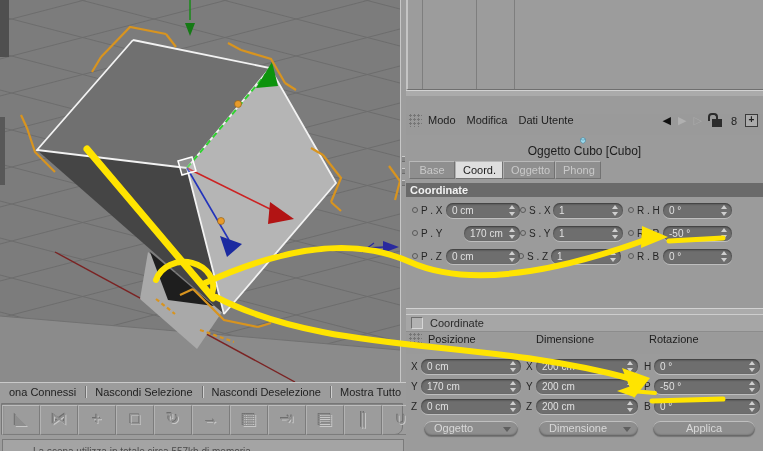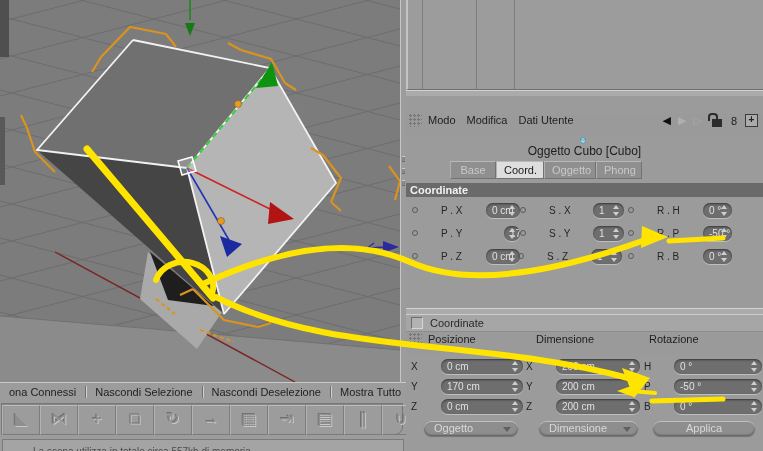--- a/index.html
+++ b/index.html
@@ -24,21 +24,21 @@
             border-bottom:1px solid #d6d6d6;border-right:1px solid #d6d6d6;}
   .grip{width:13px;height:13px;margin:0 6px 0 3px;
         background-image:radial-gradient(circle at 1.5px 1.5px,#767676 1px,rgba(0,0,0,0) 1.3px);
         background-size:4px 4px;}
   .menubar{display:flex;align-items:flex-start;background:#9a9a9a;font-size:11px;color:#1e1e1e;}
   .menubar .mi{padding:0 11px 0 0;cursor:default;}
   .sectionhdr{background:#6a6a6a;color:#f2f2f2;font-size:11px;font-weight:bold;
               padding-left:4px;height:14px;line-height:14px;}
 
   
-  .lblrow{position:absolute;display:flex;align-items:center;height:16px;gap:20px;}
+  .lblrow{position:absolute;display:flex;align-items:center;height:16px;}
   .dot{width:4px;height:4px;border:1px solid #5a5a5a;border-radius:50%;margin-right:3px;flex:none;}
   .flabel{font-size:10px;color:#262626;flex:none;}
   .field{position:relative;height:15px;background:#6e6e6e;border-radius:7px;
          box-shadow:inset 0 1px 2px rgba(0,0,0,.5), 0 1px 0 rgba(255,255,255,.35);
          color:#e0e0e0;font-size:10px;line-height:15px;padding-left:6px;box-sizing:border-box;
          white-space:nowrap;overflow:hidden;}
   .stepper{position:absolute;right:4px;top:2px;width:7px;height:11px;}
   .stepper:before,.stepper:after{content:"";position:absolute;left:0;
          border-left:3.5px solid transparent;border-right:3.5px solid transparent;}
   .stepper:before{top:0;border-bottom:4px solid #cfcfcf;}
@@ -239,21 +239,21 @@
         <span class="plusbox">+</span>
       </span>
     </div>
     <div class="abs" style="left:0;top:137px;width:357px;height:21px;display:flex;align-items:center;font-size:12px;color:#1c1c1c;flex-direction:column;">
       <svg width="16" height="15" style="margin:0 9px 0 6px" viewBox="0 0 16 15">
         <polygon points="3,4 8,1 13,4 13,10 8,14 3,10" fill="#9fdcef" stroke="#2a7a9a" stroke-width="1"></polygon>
         <polyline points="3,4 8,7 13,4 M8,7 8,14" fill="none" stroke="#2a7a9a" stroke-width="1"></polyline>
       </svg>
       <span>Oggetto Cubo [Cubo]</span>
     </div>
-    <div class="abs" style="left:3px;top:160px;margin-left:41px;">
+    <div class="abs" style="left:3px;top:160px;">
       <span class="tab" style="width:30px">Base</span><span class="tab active" style="width:32px">Coord.</span><span class="tab" style="width:36px">Oggetto</span><span class="tab" style="width:30px">Phong</span>
     </div>
     <div class="abs sectionhdr" style="left:0;top:183px;width:357px;">Coordinate</div>
 
     <div class="lblrow" style="left:6px;top:202px;width:108px;">
       <span class="dot"></span>
       <span class="flabel" style="width:25px">P . X</span>
       <span class="field" style="width:76px"><span>0 cm</span><span class="stepper"></span></span>
     </div>
     <div class="lblrow" style="left:114px;top:202px;width:104px;">

